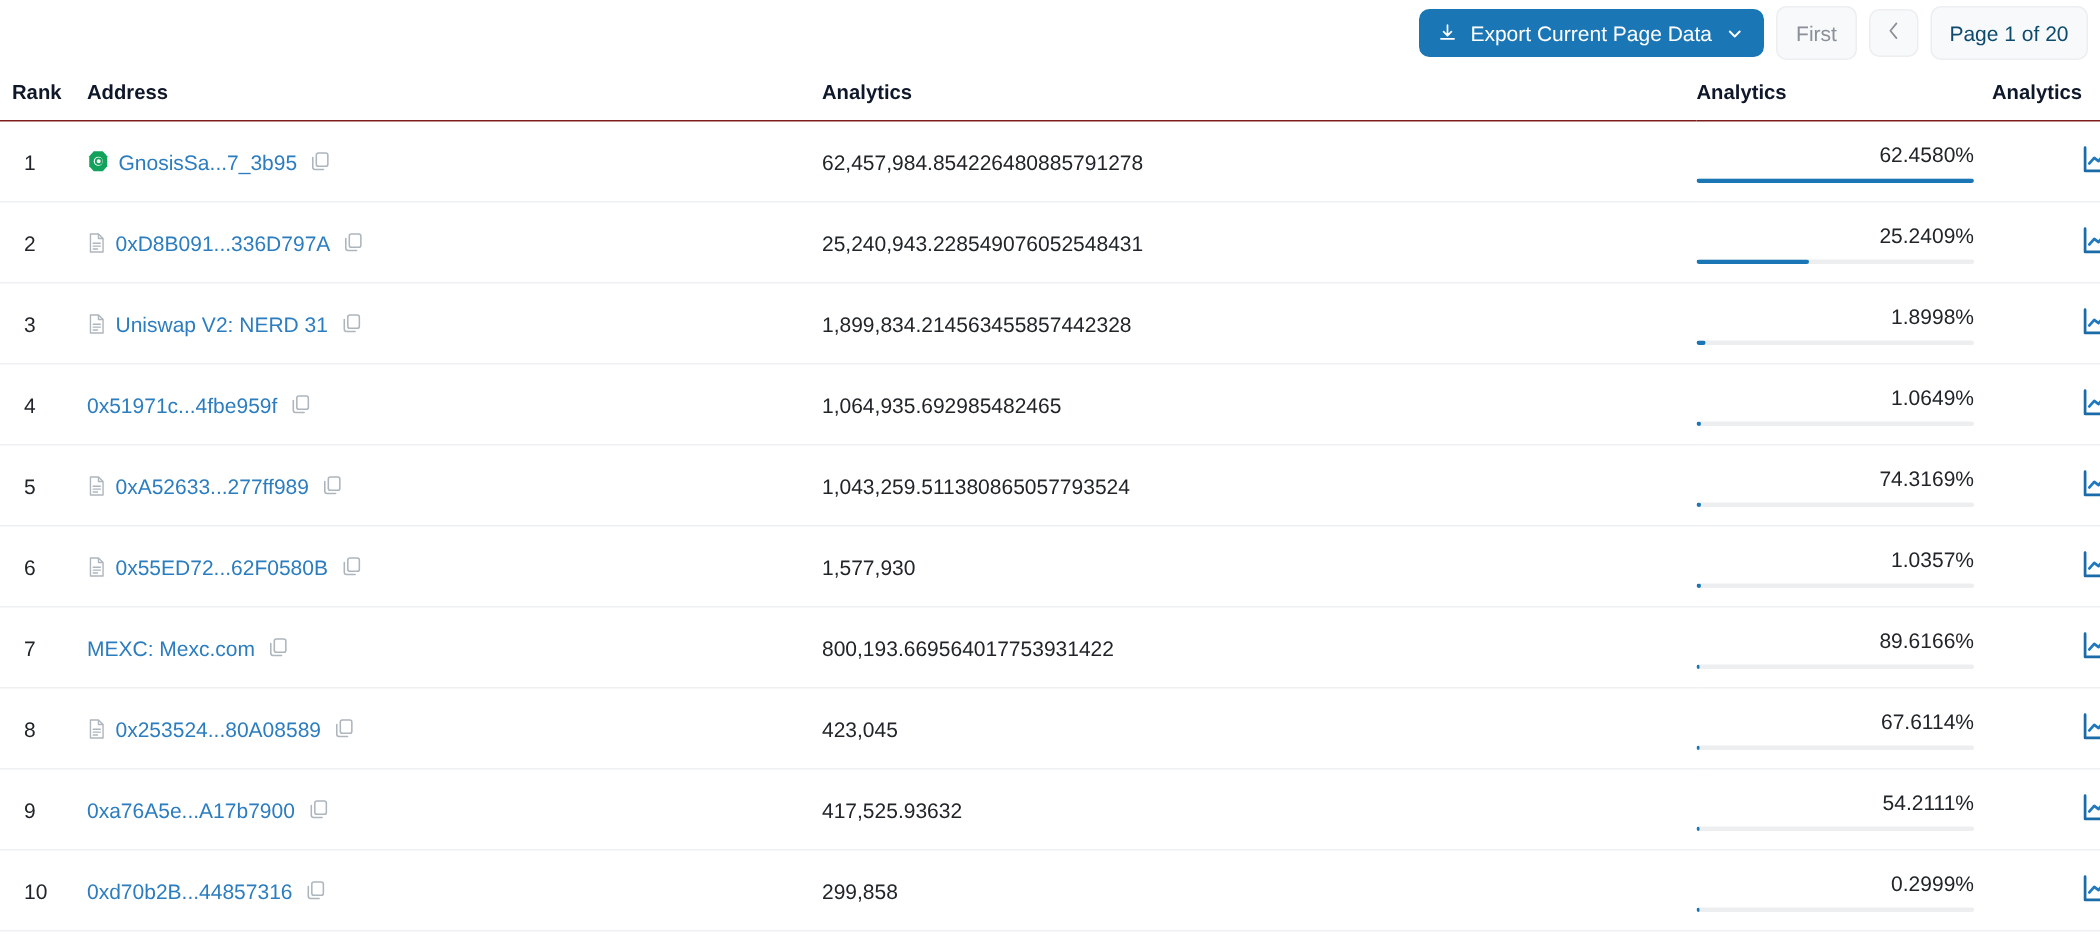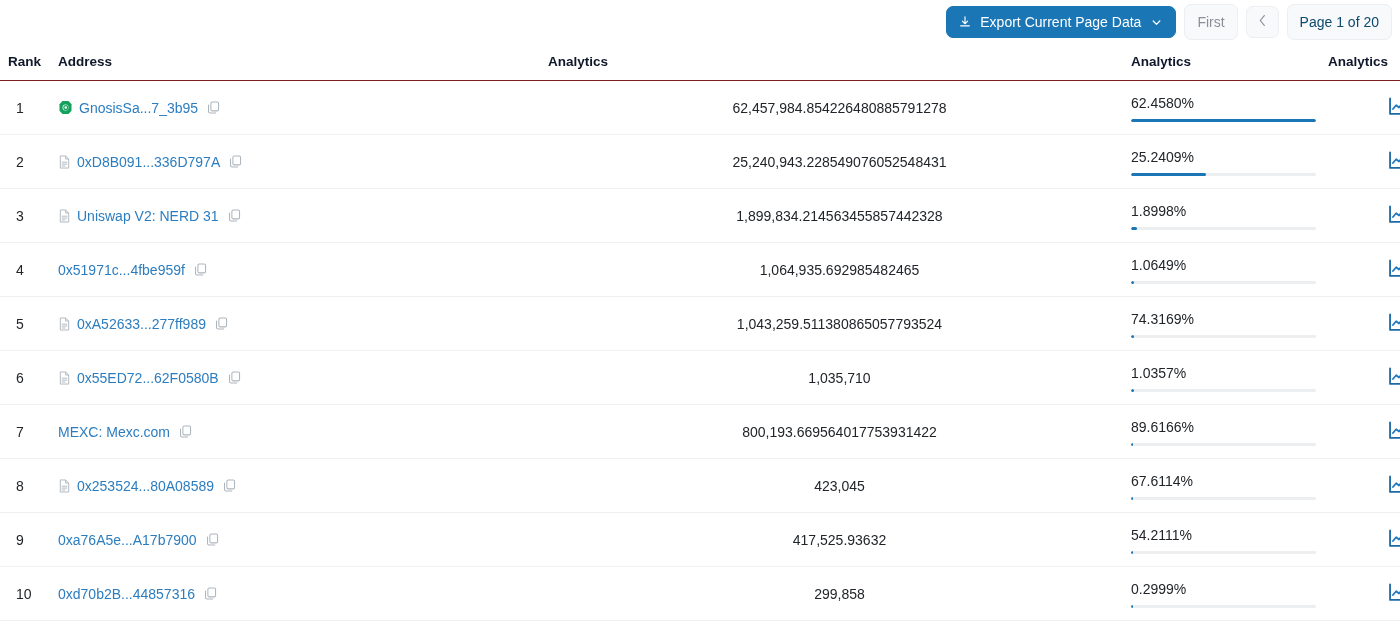--- a/index.html
+++ b/index.html
@@ -93,21 +93,21 @@
     color: #212529;
     padding: 0;
     height: 53px;
     border-bottom: 1px solid #eef0f2;
     vertical-align: middle;
     background: #ffffff;
   }
 
   .col-rank  { width: 50px;  padding-left: 8px !important; }
   .col-addr  { width: 490px; }
-  .col-qty   { width: 583px; text-align: center; }
+  .col-qty   { width: 583px; }
   .col-pct   { width: 197px; }
   .col-anly  { width: 80px; text-align: right; padding-right: 22px !important; }
 
   th.col-rank { padding-left: 8px; }
   th.col-anly { text-align: right; padding-right: 22px; }
 
   .rank-cell { padding-left: 8px; color: #212529; font-size: 14px; }
 
   .addr-cell {
     display: flex;
@@ -121,21 +121,21 @@
     font-size: 14px;
     white-space: nowrap;
     cursor: pointer;
   }
   .copy-icon { display: inline-flex; cursor: pointer; margin-left: 2px; }
   .contract-icon { display: inline-flex; }
   .safe-icon { display: inline-flex; }
 
   .qty-cell { font-size: 14px; color: #212529; white-space: nowrap; }
 
-  .pct-wrap { width: 185px; }
+  .pct-wrap { width: 185px; text-align: right; }
   .pct-value {
     font-size: 14px;
     color: #212529;
     line-height: 18px;
     margin-bottom: 7px;
     white-space: nowrap;
   }
   .pct-track {
     position: relative;
     width: 185px;
@@ -388,21 +388,21 @@
               </span>
               <a class="addr-link" href="#">0x55ED72...62F0580B</a>
               <span class="copy-icon">
                 <svg width="15" height="15" viewBox="0 0 16 16" fill="none" aria-hidden="true">
                   <rect x="5.2" y="2.2" width="8.2" height="9.4" rx="1.5" fill="#ffffff" stroke="#adb5bd" stroke-width="1.1"></rect>
                   <path d="M10.4 13.8H4.3c-.9 0-1.6-.7-1.6-1.6V5.3" stroke="#adb5bd" stroke-width="1.1" stroke-linecap="round"></path>
                 </svg>
               </span>
             </div>
           </td>
-          <td class="col-qty"><span class="qty-cell">1,035,710</span></td>
+          <td class="col-qty"><span class="qty-cell">1,577,930</span></td>
           <td class="col-pct">
             <div class="pct-wrap">
               <div class="pct-value">1.0357%</div>
               <div class="pct-track">
                 <div class="pct-fill" style="width:1.66%"></div>
               </div>
             </div>
           </td>
           <td class="col-anly"><span class="analytics-icon">
               <svg width="21" height="21" viewBox="0 0 22 22" fill="none" aria-hidden="true">

